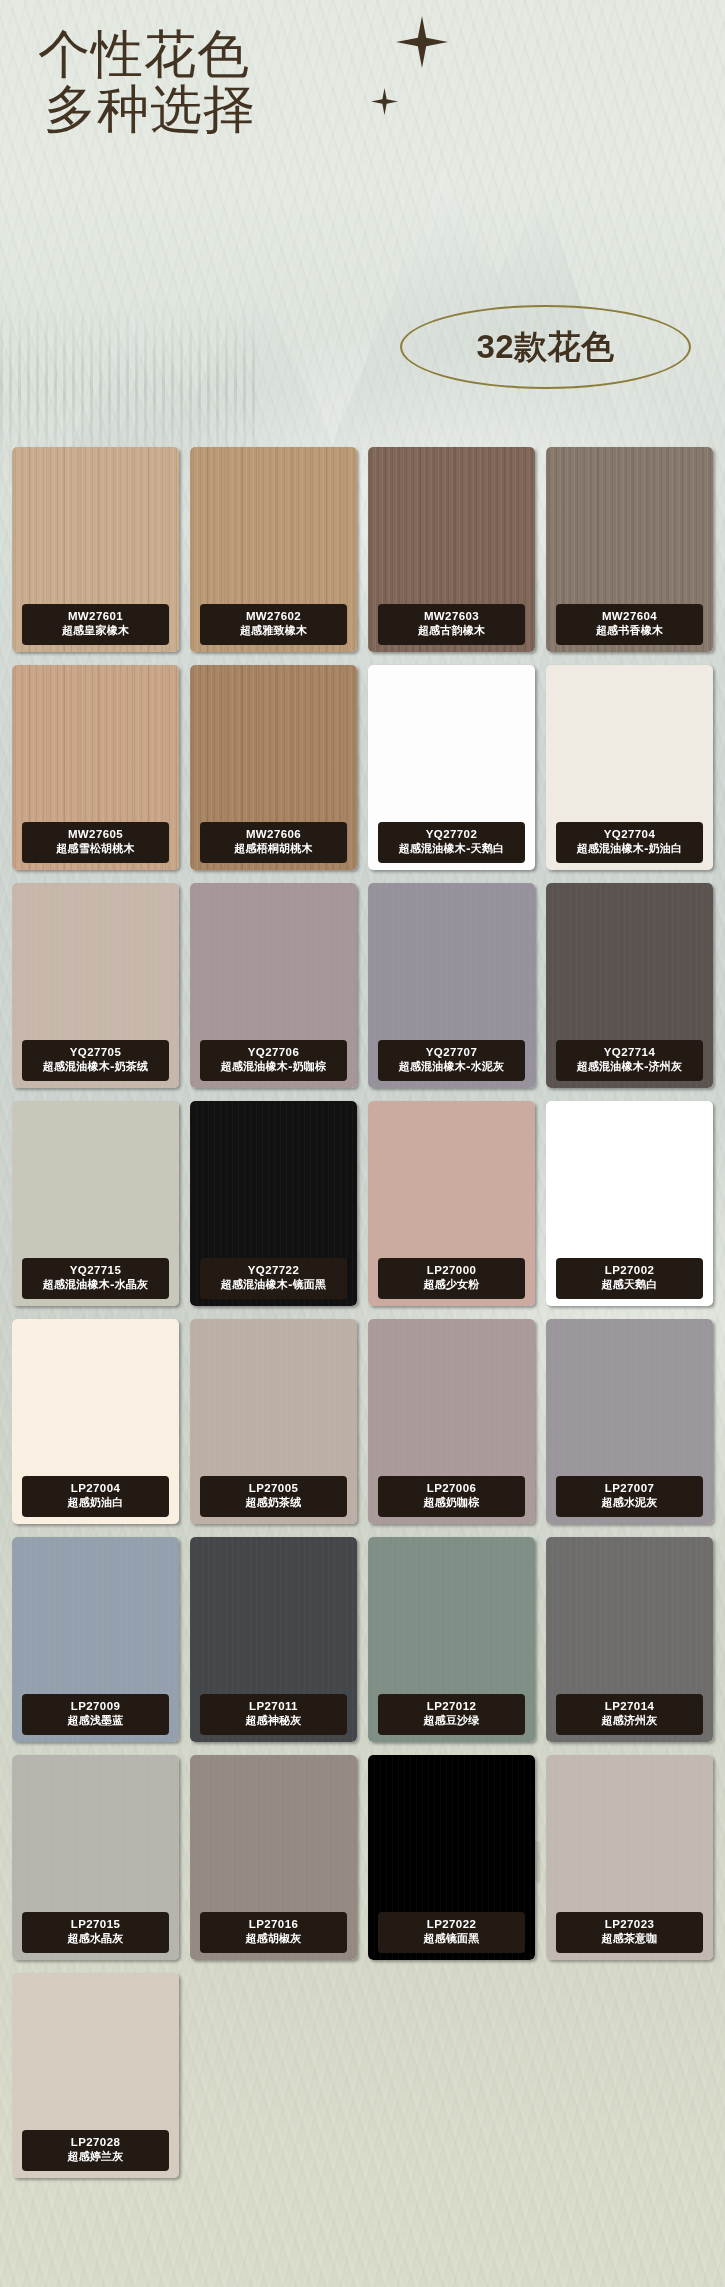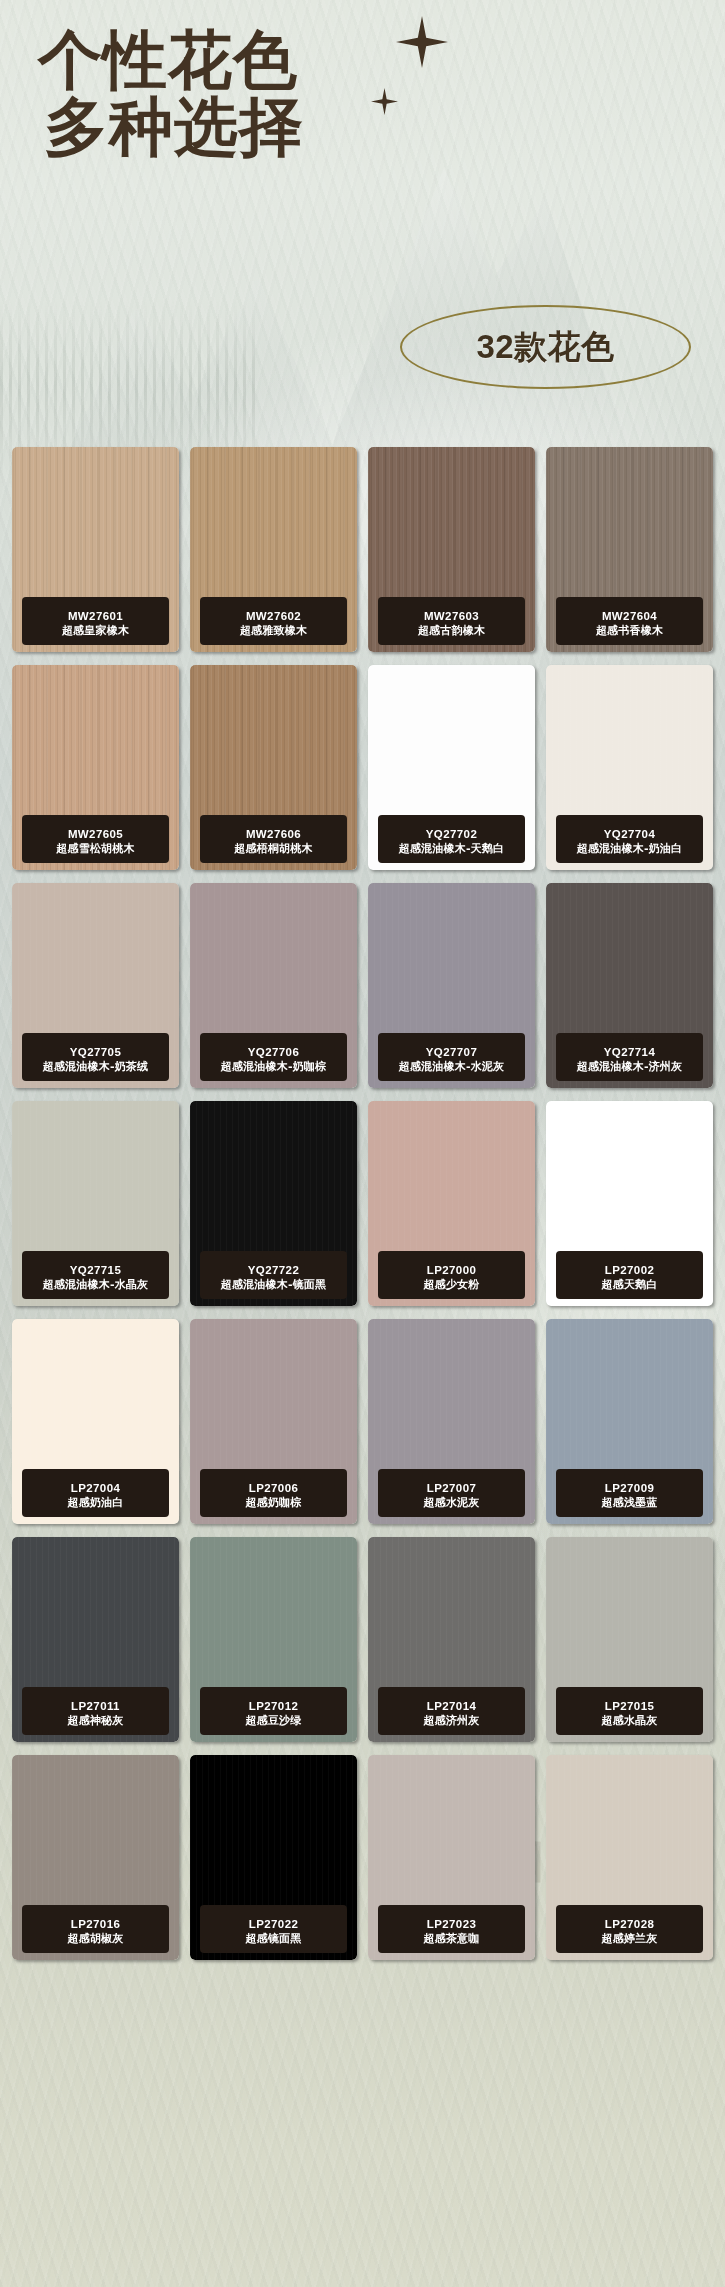--- a/index.html
+++ b/index.html
@@ -94,22 +94,22 @@
   
   #header {
     position: absolute;
     left: 0; top: 0; width: 725px; height: 300px;
     z-index: 5;
   }
   #headline {
     position: absolute;
     left: 38px; top: 27px;
     color: #433323;
-    font-weight: 700;
-    font-size: 64px;
+    font-weight: 400;
+    font-size: 52px;
     line-height: 1.05;
     letter-spacing: 1px;
     font-family: "DejaVu Sans", "Liberation Sans", sans-serif;
   }
   #headline .l2 { display: block; padding-left: 6px; }
   #subline {
     position: absolute;
     left: 40px; top: 166px;
     color: #58493a;
     font-size: 14.5px;
@@ -198,21 +198,21 @@
     background:
       repeating-linear-gradient(90deg,
         rgba(255,255,255,0.030) 0px, rgba(255,255,255,0.030) 1px,
         rgba(0,0,0,0.000) 1px, rgba(0,0,0,0.000) 6px);
   }
   .swatch-label {
     position: absolute;
     left: 10px; right: 10px; bottom: 7px;
     background: #231a14;
     border-radius: 4px;
-    padding: 12px 4px 6px;
+    padding: 5px 4px 6px;
     text-align: center;
     color: #ffffff;
     line-height: 1.32;
   }
   .swatch-code {
     display: block;
     font-size: 11.5px;
     font-weight: 700;
     letter-spacing: 0.4px;
     font-family: "Liberation Sans", sans-serif;
@@ -364,20 +364,27 @@
       </div>
     </div>
     <div class="swatch-card matte">
       <div class="swatch-fill" style="background: rgb(250, 240, 226);"></div>
       <div class="swatch-label">
         <span class="swatch-code">LP27004</span>
         <span class="swatch-name">超感奶油白</span>
       </div>
     </div>
     <div class="swatch-card matte">
+      <div class="swatch-fill" style="background: rgb(188, 176, 166);"></div>
+      <div class="swatch-label">
+        <span class="swatch-code">LP27005</span>
+        <span class="swatch-name">超感奶茶绒</span>
+      </div>
+    </div>
+    <div class="swatch-card matte">
       <div class="swatch-fill" style="background: rgb(170, 154, 154);"></div>
       <div class="swatch-label">
         <span class="swatch-code">LP27006</span>
         <span class="swatch-name">超感奶咖棕</span>
       </div>
     </div>
     <div class="swatch-card matte">
       <div class="swatch-fill" style="background: rgb(155, 149, 156);"></div>
       <div class="swatch-label">
         <span class="swatch-code">LP27007</span>

